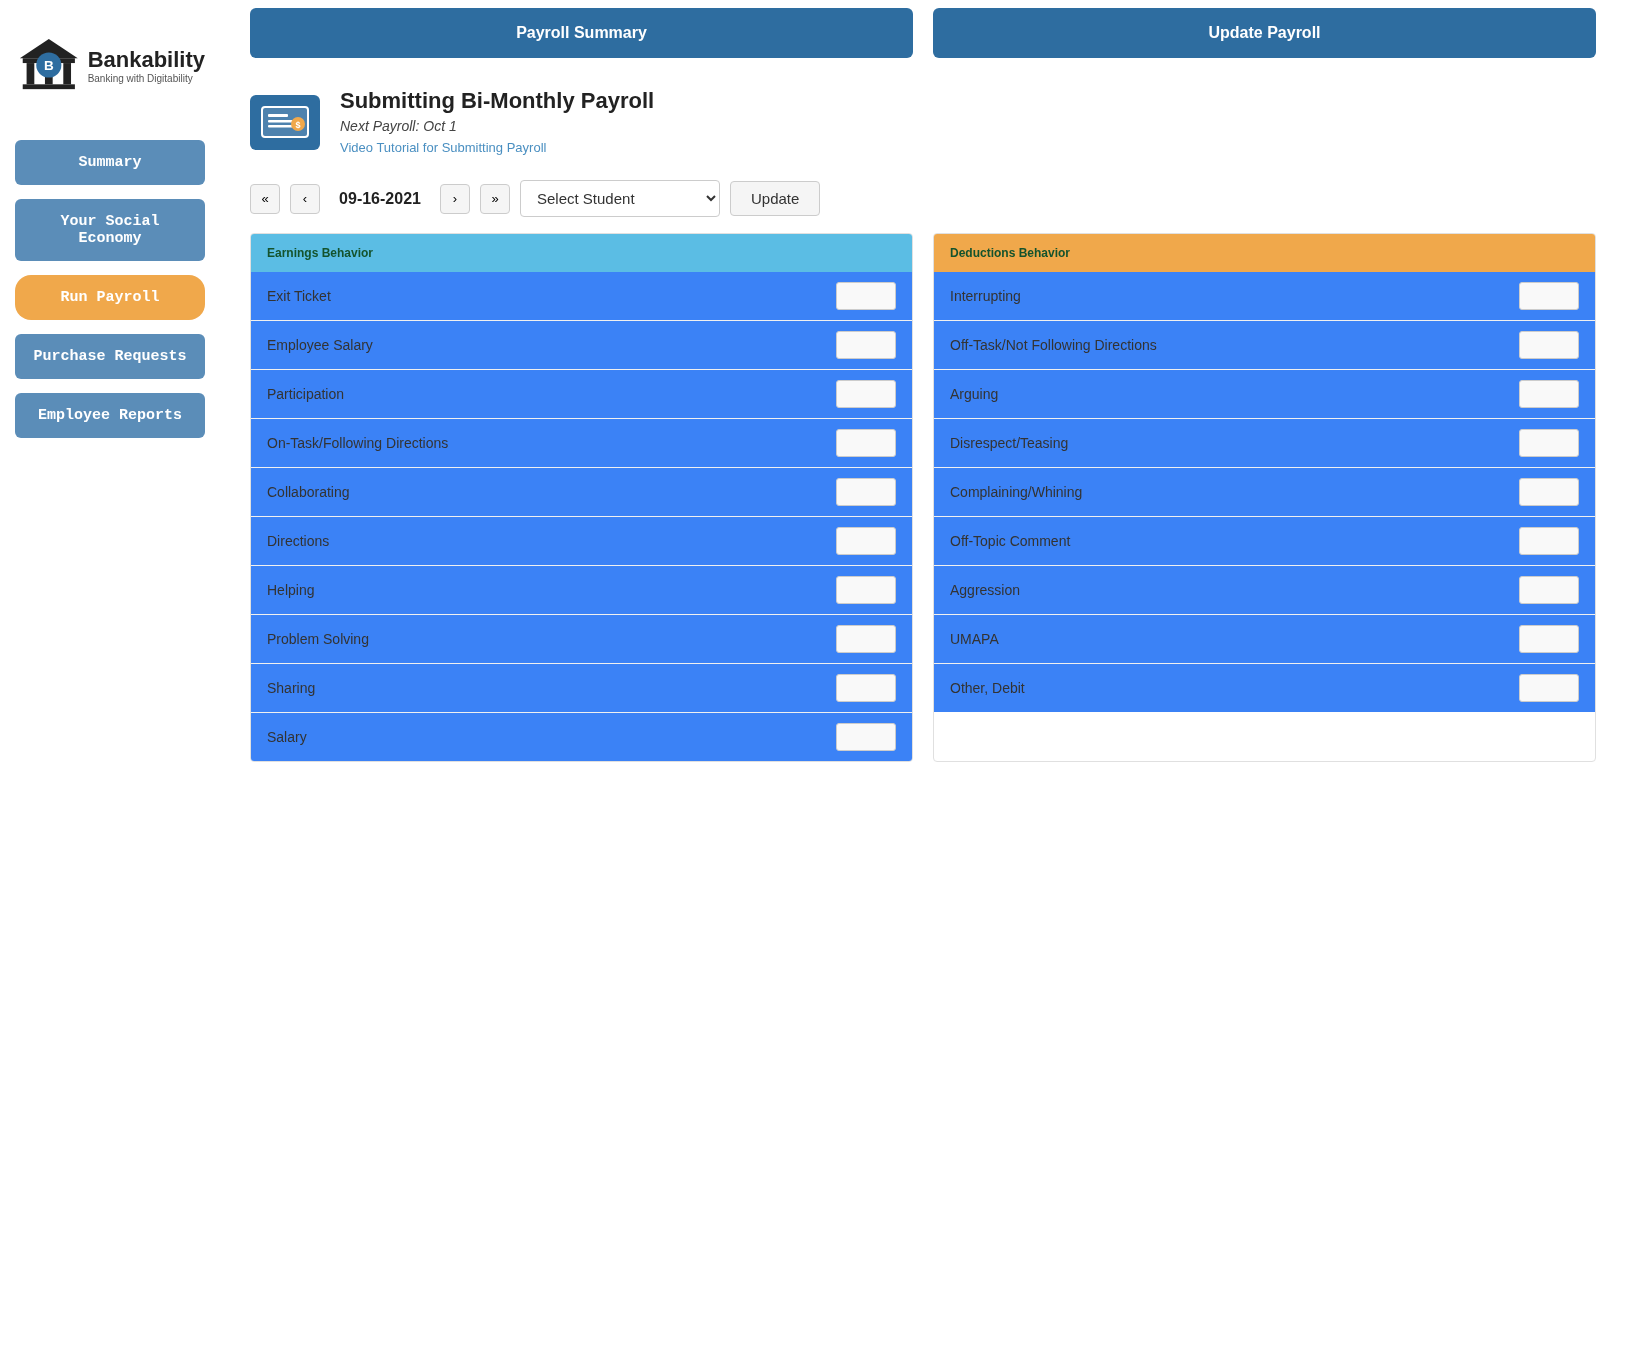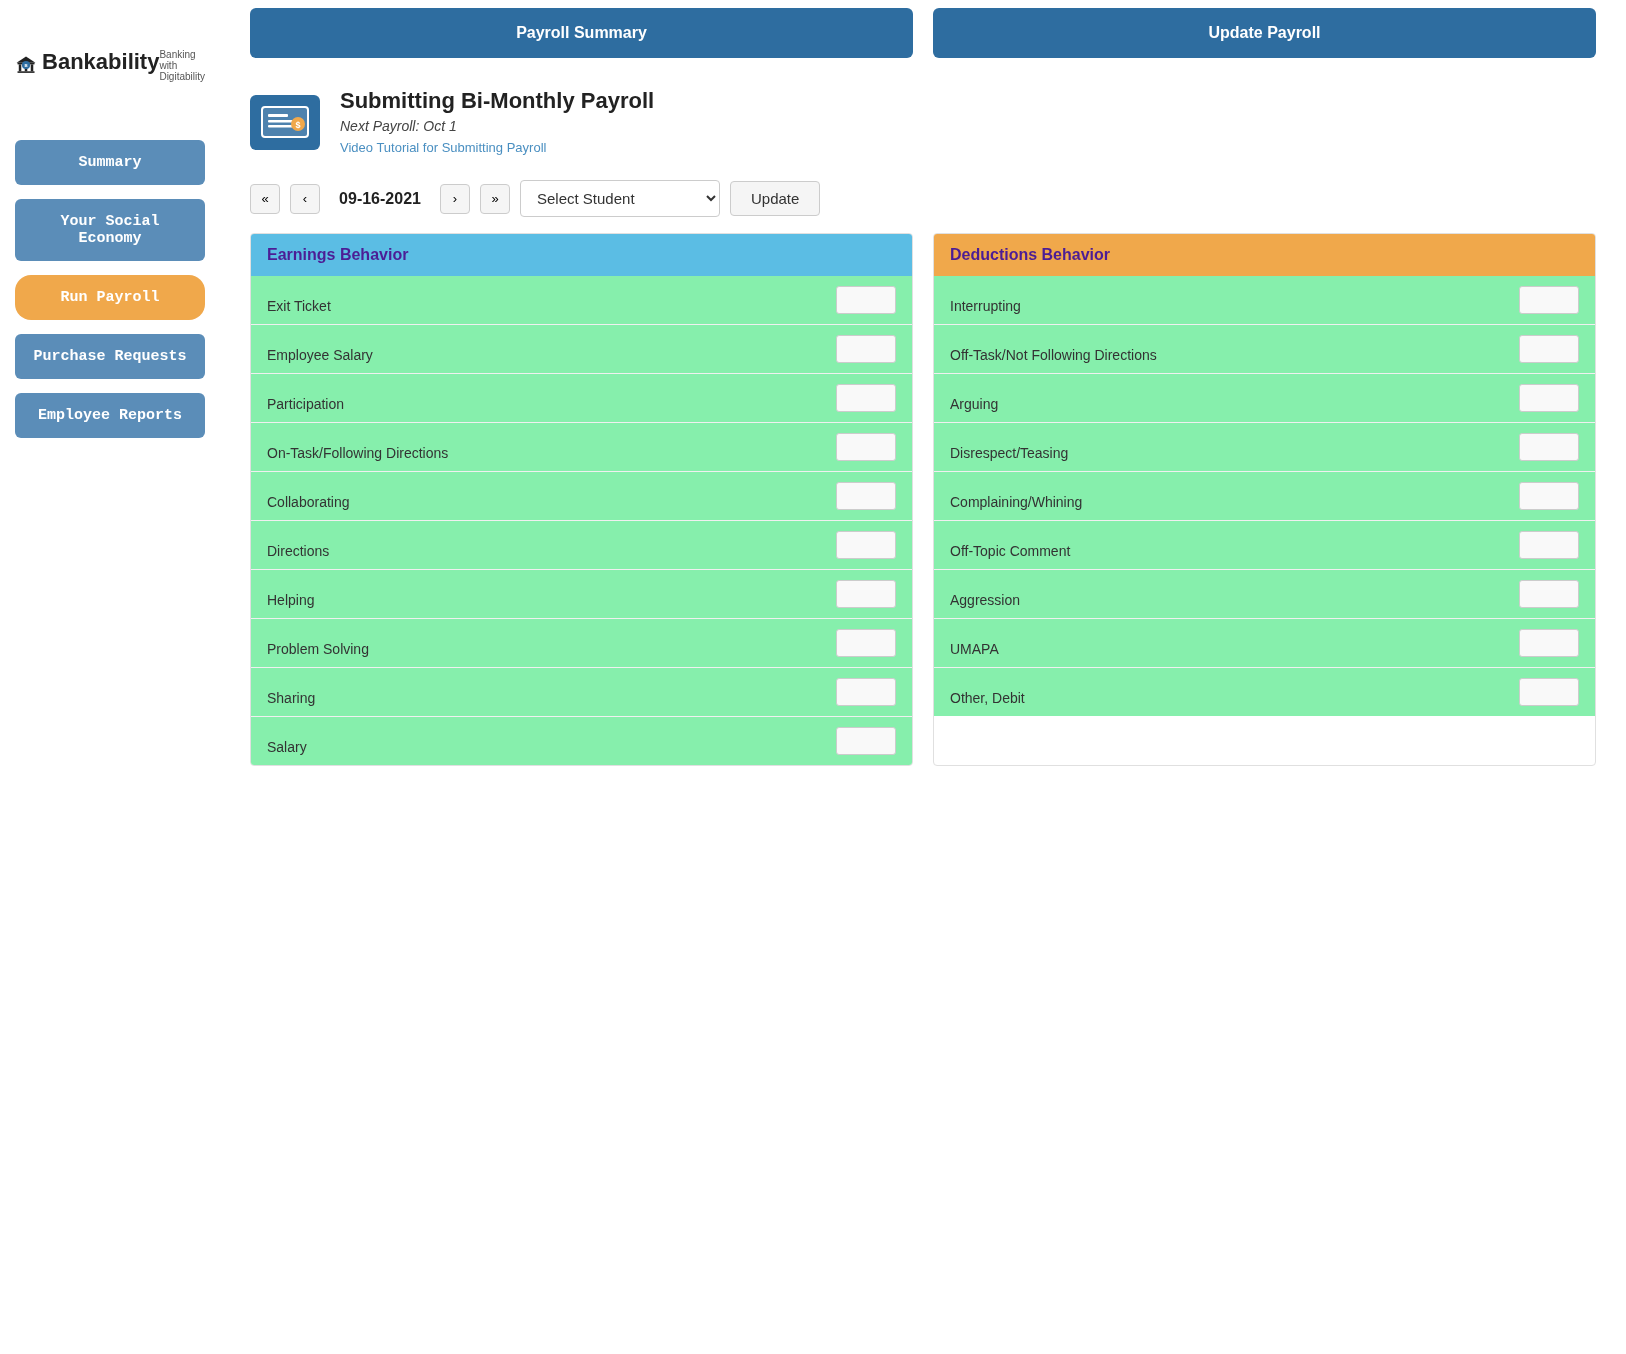--- a/index.html
+++ b/index.html
@@ -23,21 +23,21 @@
       margin-bottom: 30px;
       padding: 10px 0;
     }
     .logo-icon {
       width: 70px;
       height: 70px;
       margin-right: 5px;
     }
     .logo-text {
       display: flex;
-      flex-direction: row;
+      flex-direction: column;
     }
     .logo-text .brand-name {
       font-size: 22px;
       font-weight: bold;
       color: #222;
     }
     .logo-text .brand-sub {
       font-size: 10px;
       color: #555;
     }
@@ -169,33 +169,33 @@
       gap: 20px;
     }
     .behavior-table {
       flex: 1;
       border: 1px solid #e0e0e0;
       border-radius: 4px;
       overflow: hidden;
     }
     .behavior-table-header {
       padding: 12px 16px;
-      font-size: 16px;
-      font-weight: bold;
-      color: #4c1d95;
+      font-size: 12px;
+      font-weight: bold;
+      color: #14532d;
     }
     .earnings-header { background: #5bbde4; }
     .deductions-header { background: #f0a84b; }
     .behavior-row {
       display: flex;
-      align-items: flex-end;
+      align-items: center;
       justify-content: space-between;
       padding: 10px 16px;
       border-bottom: 1px solid #f0f0f0;
-      background: #86efac;
+      background: #3b82f6;
       gap: 36px;
     }
     .behavior-row:last-child { border-bottom: none; }
     .behavior-label {
       font-size: 14px;
       color: #333;
     }
     .behavior-input {
       width: 60px;
       height: 28px;

